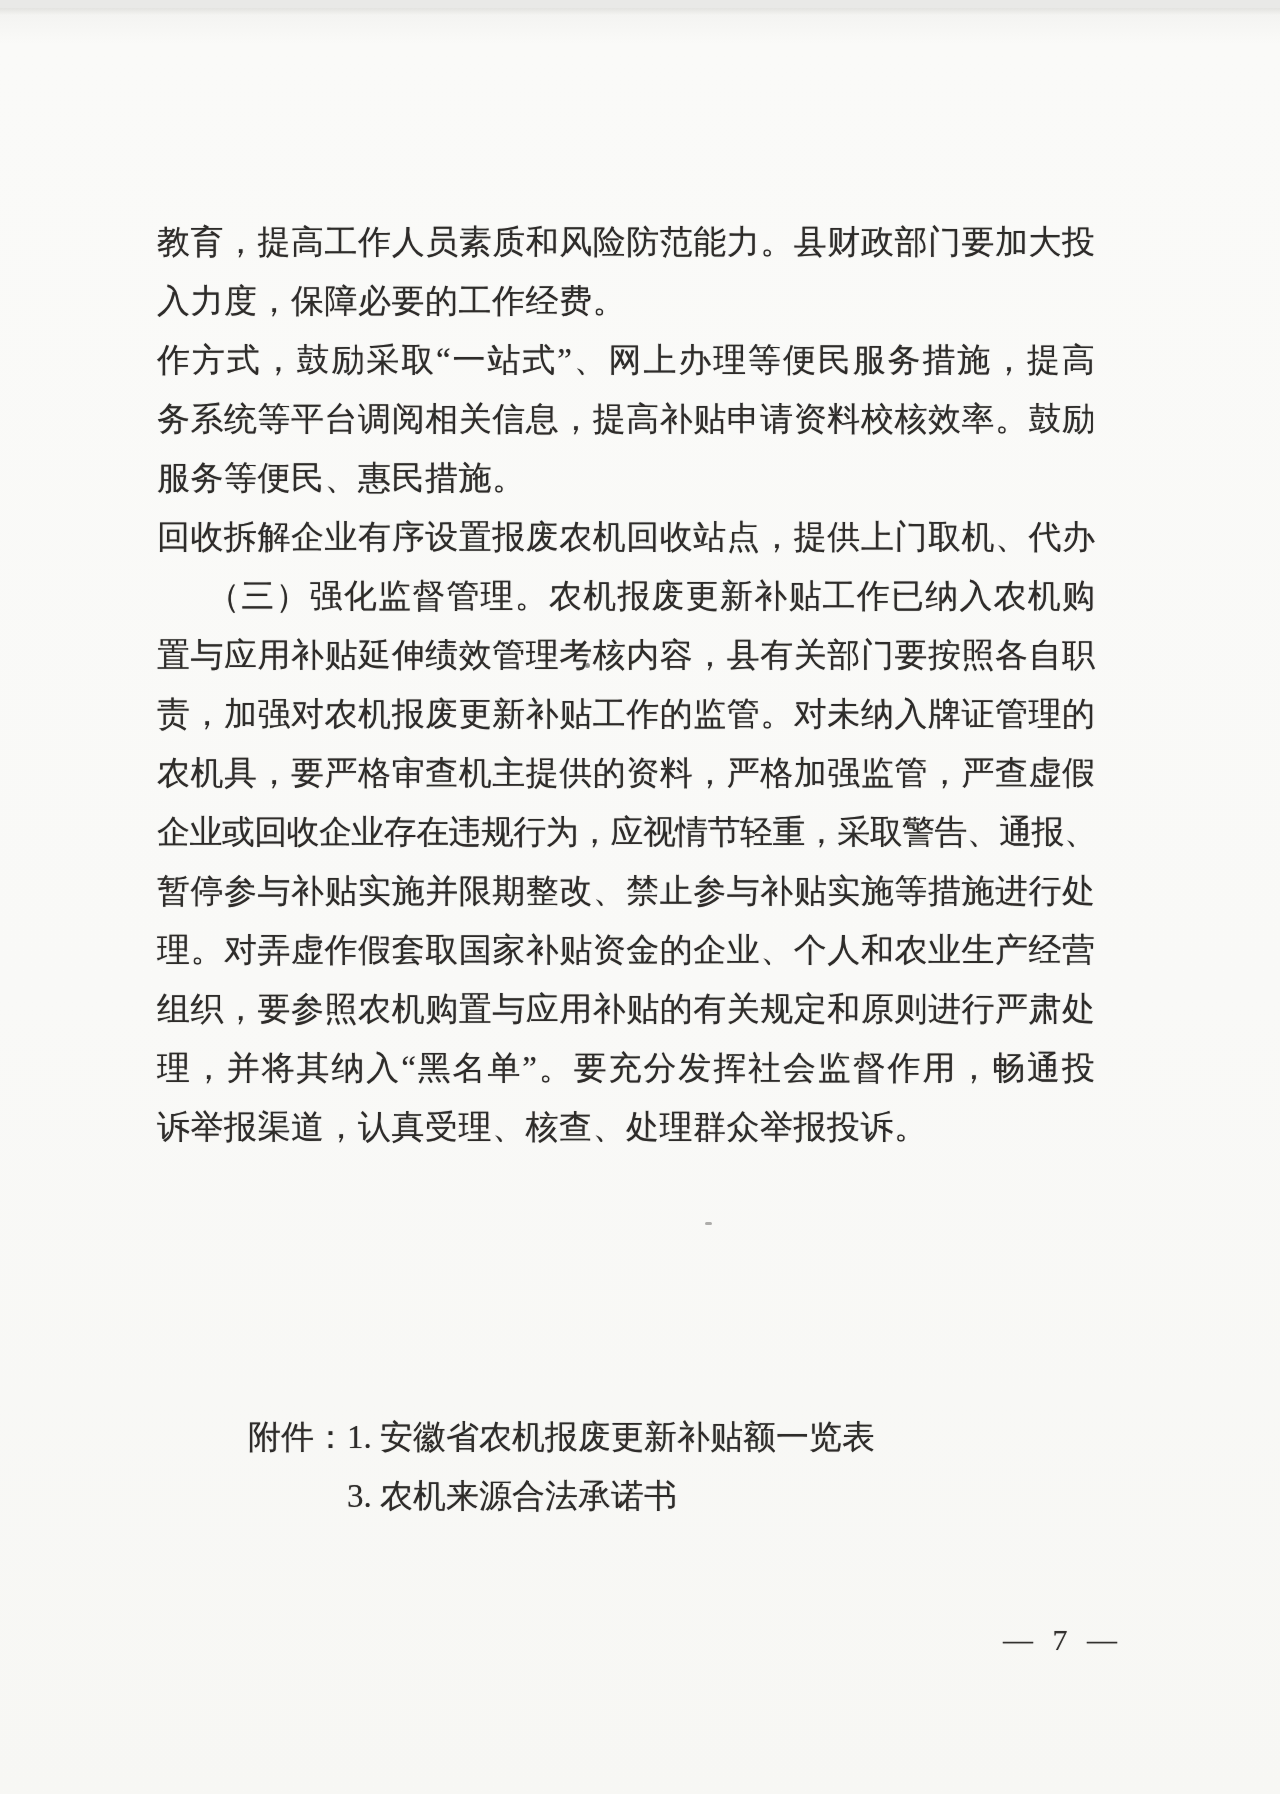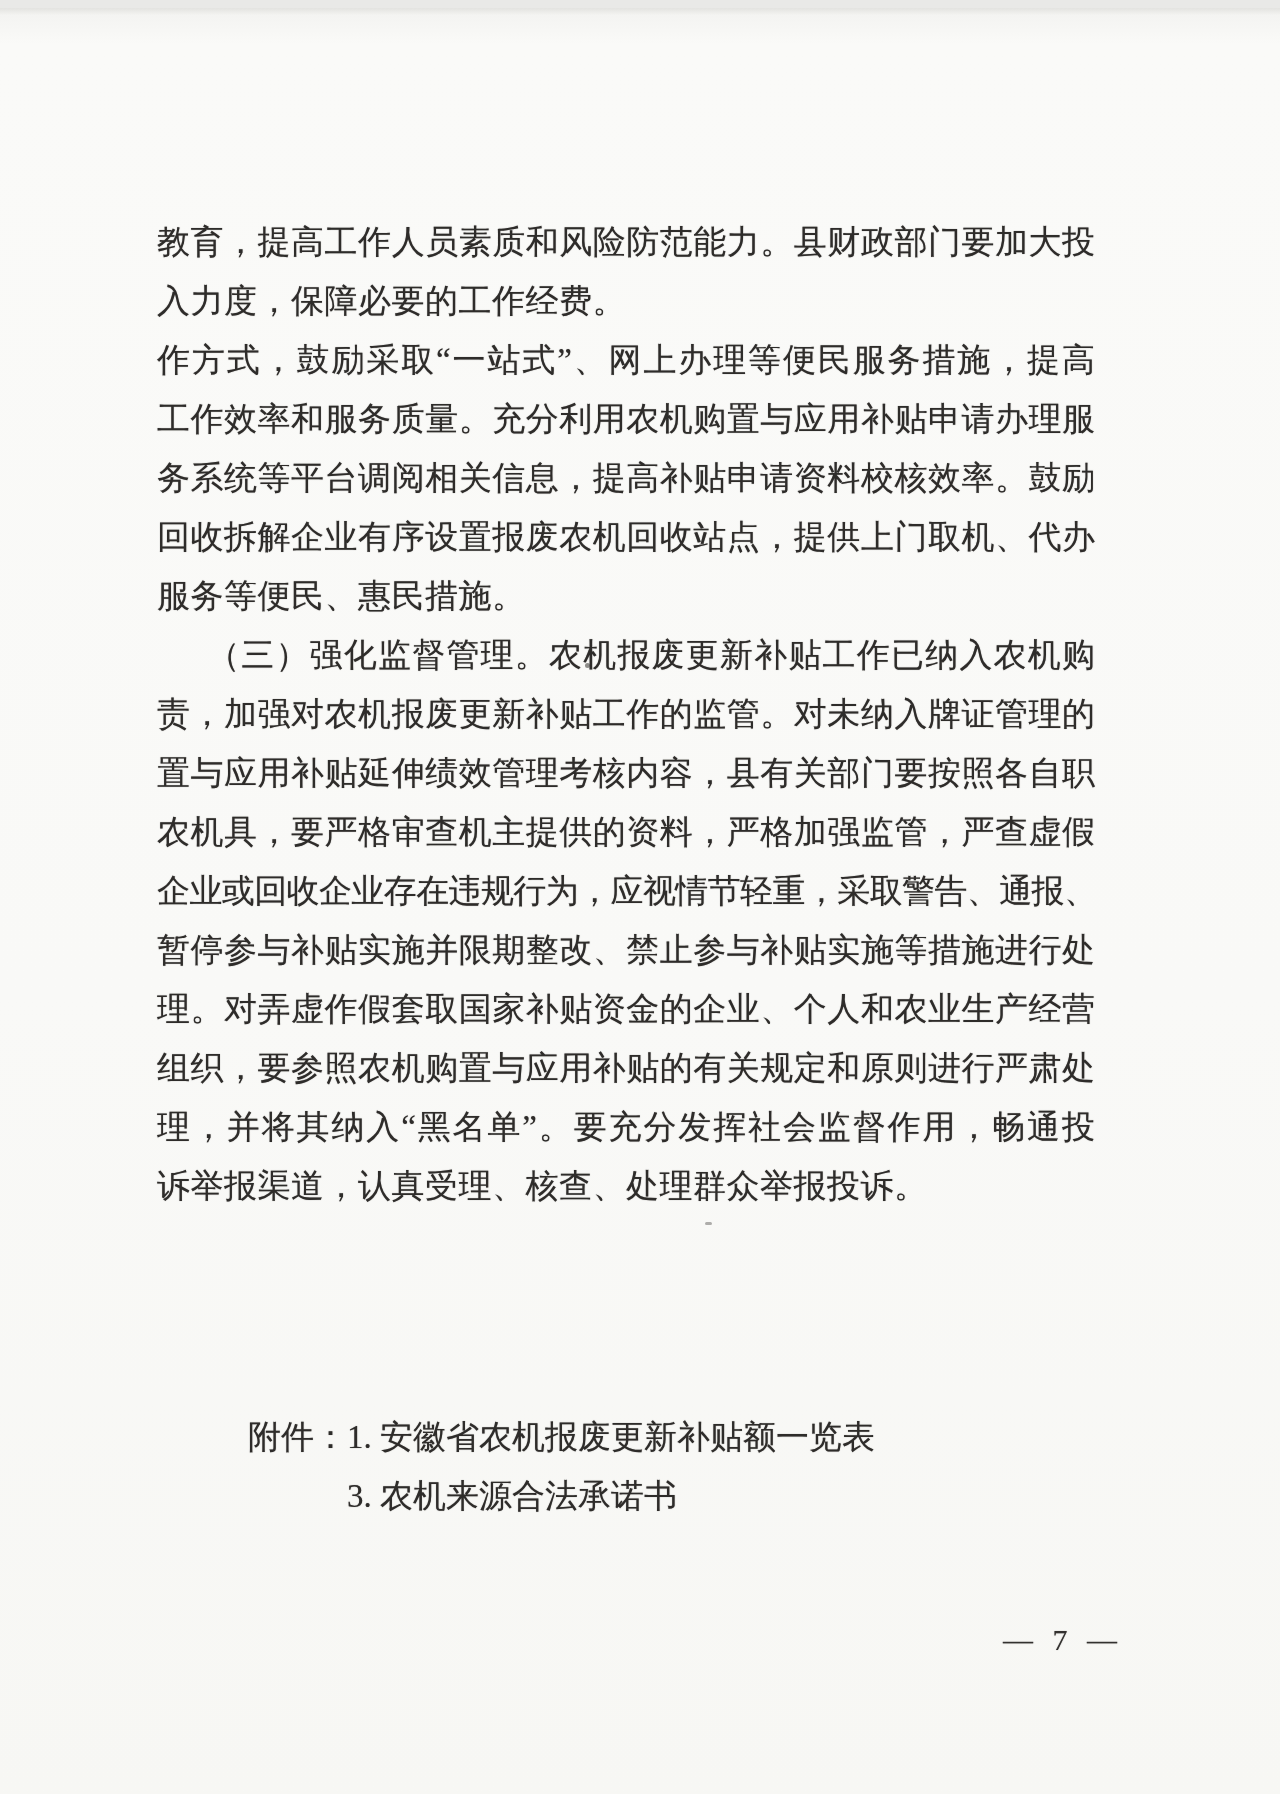--- a/index.html
+++ b/index.html
@@ -87,27 +87,26 @@
 </style>
 </head>
 <body>
 
 <div class="page">
 
   <div class="body-text">
     <div class="line j">教育，提高工作人员素质和风险防范能力。县财政部门要加大投</div>
     <div class="line">入力度，保障必要的工作经费。</div>
     <div class="line j">作方式，鼓励采取“一站式”、网上办理等便民服务措施，提高</div>
-    <div class="line j">工作效率和服务质量。充分利用农机购置与应用补贴申请办理服</div>
     <div class="line j">务系统等平台调阅相关信息，提高补贴申请资料校核效率。鼓励</div>
+    <div class="line">服务等便民、惠民措施。</div>
     <div class="line j">回收拆解企业有序设置报废农机回收站点，提供上门取机、代办</div>
-    <div class="line">服务等便民、惠民措施。</div>
     <div class="line j ind">（三）强化监督管理。农机报废更新补贴工作已纳入农机购</div>
+    <div class="line j">置与应用补贴延伸绩效管理考核内容，县有关部门要按照各自职</div>
     <div class="line j">责，加强对农机报废更新补贴工作的监管。对未纳入牌证管理的</div>
-    <div class="line j">置与应用补贴延伸绩效管理考核内容，县有关部门要按照各自职</div>
     <div class="line j">农机具，要严格审查机主提供的资料，严格加强监管，严查虚假</div>
     <div class="line j tight">企业或回收企业存在违规行为，应视情节轻重，采取警告、通报、</div>
     <div class="line j">暂停参与补贴实施并限期整改、禁止参与补贴实施等措施进行处</div>
     <div class="line j">理。对弄虚作假套取国家补贴资金的企业、个人和农业生产经营</div>
     <div class="line j">组织，要参照农机购置与应用补贴的有关规定和原则进行严肃处</div>
     <div class="line j">理，并将其纳入“黑名单”。要充分发挥社会监督作用，畅通投</div>
     <div class="line">诉举报渠道，认真受理、核查、处理群众举报投诉。</div>
   </div>
 
   <div class="attach">

